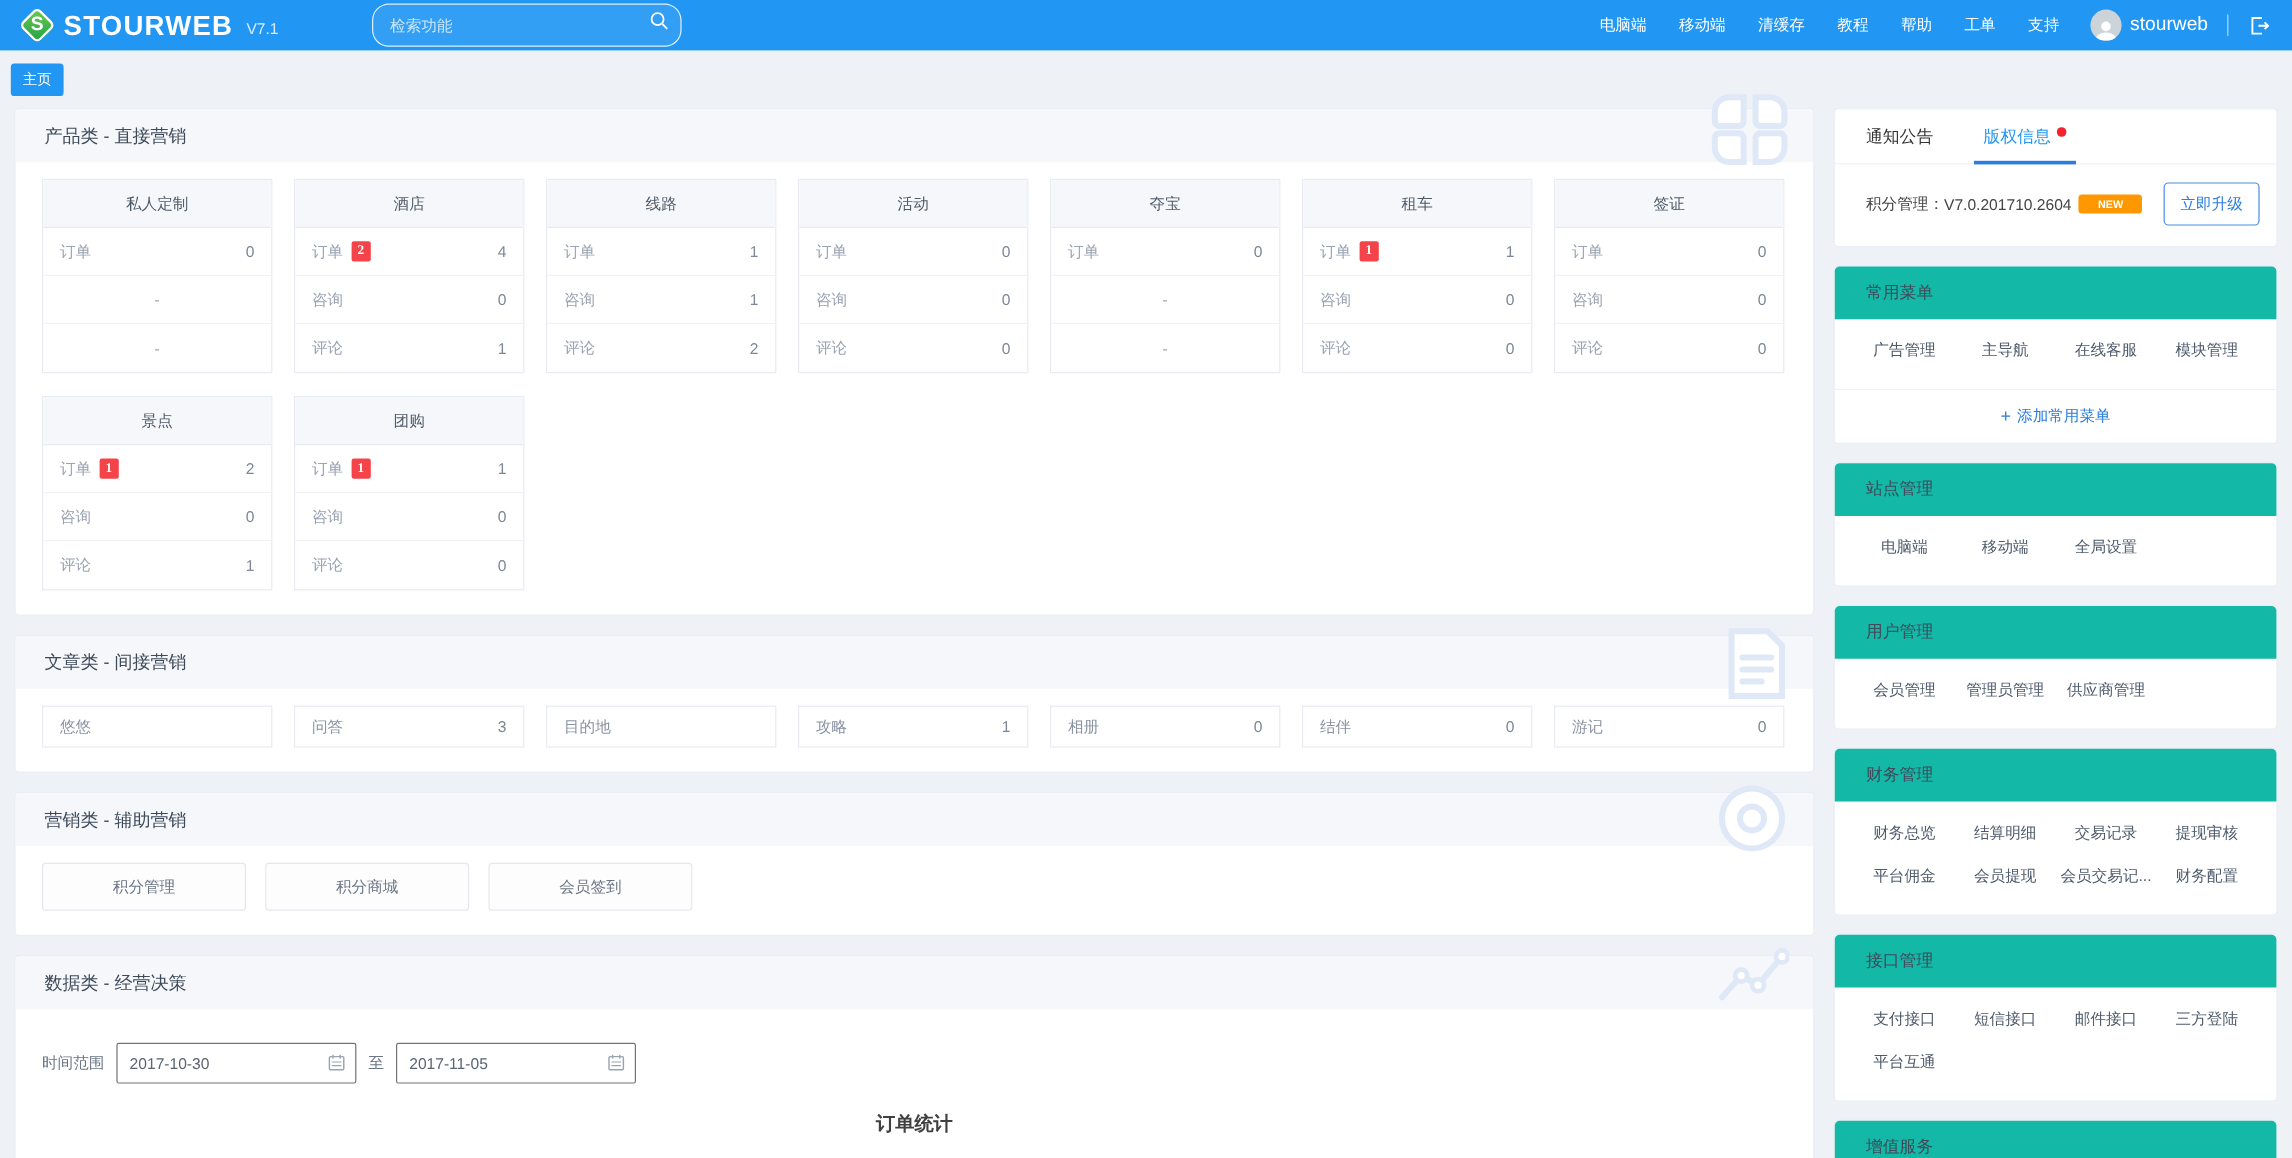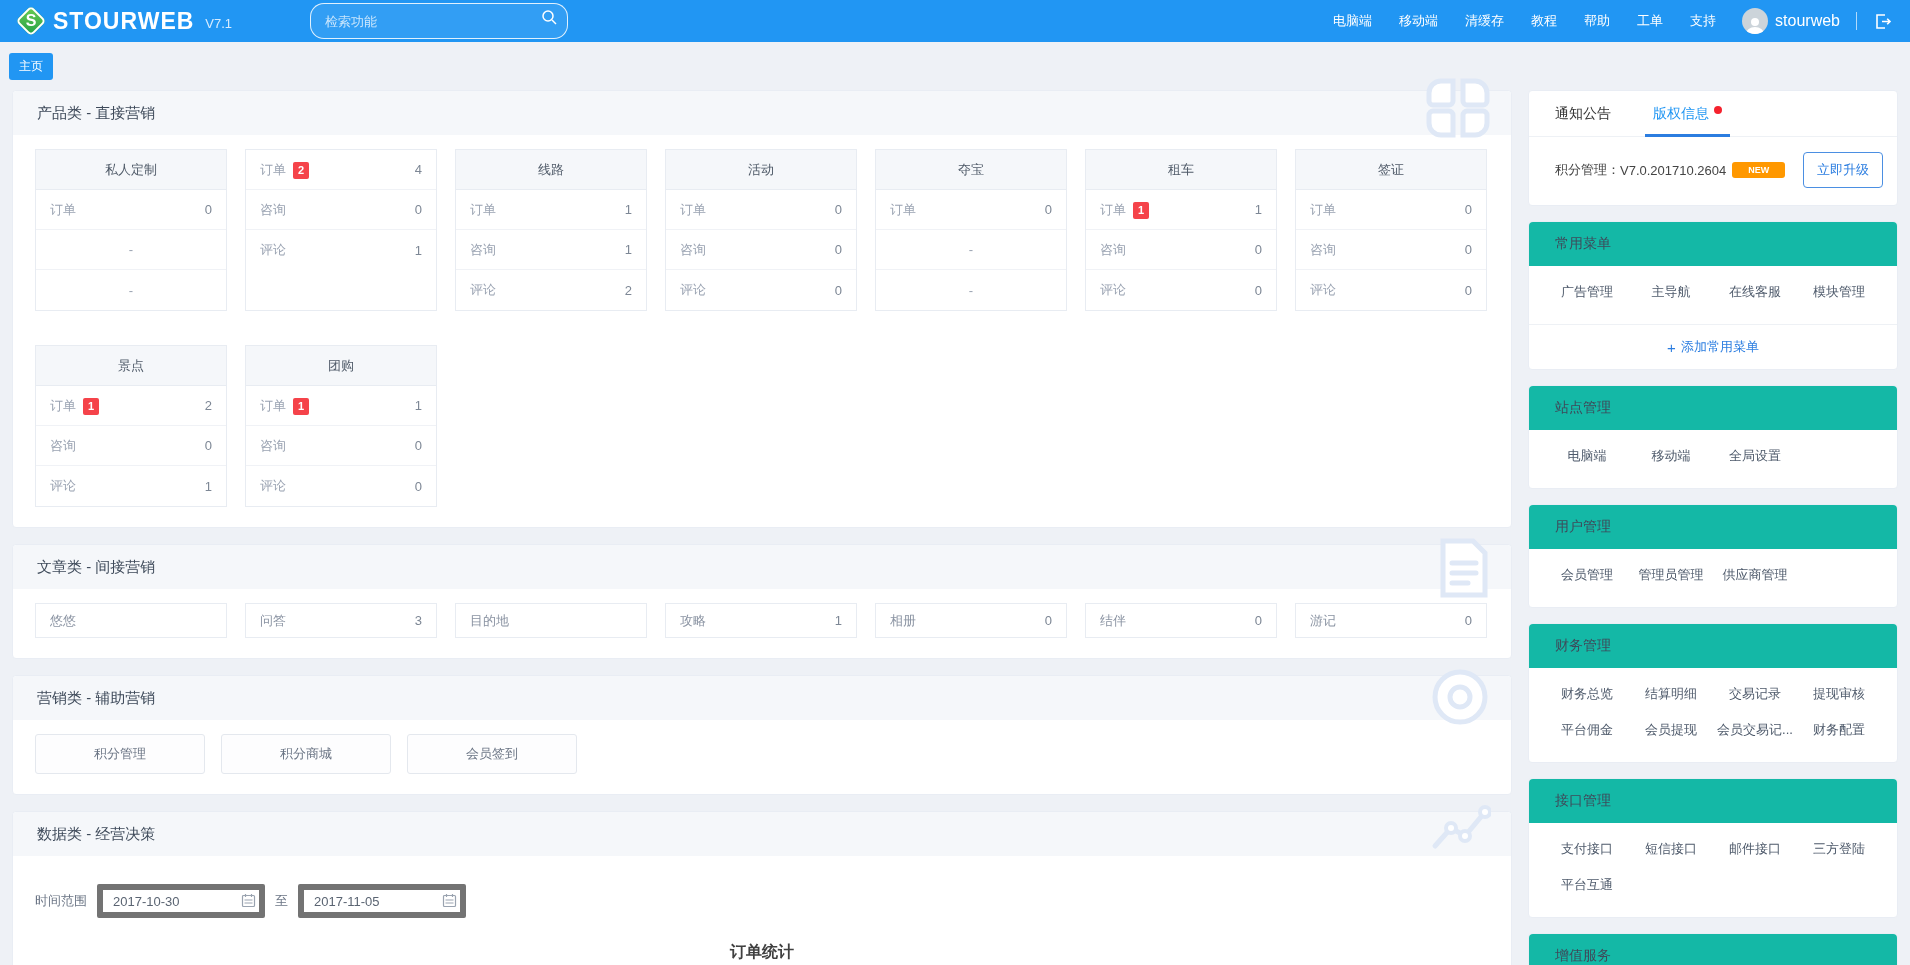--- a/index.html
+++ b/index.html
@@ -32,48 +32,48 @@
   
   .layout { display:flex; gap:16px; padding:0 12px; align-items:flex-start; }
   .main { width:1500px; display:flex; flex-direction:column; gap:16px; }
   .panel { background:#fff; border:1px solid #e9edf4; border-radius:4px; position:relative; }
   .panel-header { height:44px; background:#f5f7fa; border-radius:4px 4px 0 0; display:flex; align-items:center;
                   padding:0 24px; font-size:15px; color:#3e4a5a; }
   .panel-body { padding:14px 22px 20px; }
   .watermark { position:absolute; right:20px; top:-14px; pointer-events:none; }
 
   
-  .cards-grid { display:flex; flex-wrap:wrap; gap:34px 18px; }
+  .cards-grid { display:flex; flex-wrap:wrap; gap:19px 18px; }
   .pcard { width:192px; border:1px solid #e8ecf2; background:#fff; }
   .pcard-title { height:40px; background:#f5f7fa; border-bottom:1px solid #e8ecf2; display:flex; align-items:center;
                  justify-content:center; font-size:13px; color:#4f5a68; cursor:pointer; }
   .pcard-row { height:40px; display:flex; align-items:center; justify-content:space-between; padding:0 14px;
                font-size:13px; color:#9aa3b2; border-bottom:1px solid #f0f2f6; cursor:pointer; }
   .pcard-row:last-child { border-bottom:none; }
   .pcard-row .rv { color:#7d8795; }
   .pcard-row.dash { justify-content:center; color:#9aa3b2; }
-  .rl { display:flex; align-items:flex-end; }
+  .rl { display:flex; align-items:flex-start;font-family:Liberation Serif, serif; }
   .badge { background:#f5434a; color:#fff; font-size:11px; font-weight:bold; line-height:1;
            padding:3px 5px; border-radius:2px; margin-left:7px; }
 
   
   .article-grid { display:flex; gap:18px; }
   .abox { width:192px; height:35px; border:1px solid #e8ecf2; display:flex; align-items:center;
           justify-content:space-between; padding:0 14px; font-size:13px; color:#8a93a2; cursor:pointer; }
   .abox .rv { color:#7d8795; }
 
   
   .btn-row { display:flex; gap:16px; }
   .mbtn { width:170px; height:40px; border:1px solid #e4e8ee; border-radius:3px; background:#fdfdfe;
           display:flex; align-items:center; justify-content:center; font-size:13px; color:#6b7585; cursor:pointer; }
 
   
   .date-row { display:flex; align-items:center; gap:10px; font-size:13px; color:#6b7585; margin:14px 0 4px; }
   .date-box { position:relative; }
-  .date-box input { width:168px; height:34px; border:6px solid #737373; border-radius:2px; font-size:13px;
+  .date-box input { width:200px; height:34px; border:1px solid #737373; border-radius:2px; font-size:13px;
                     color:#5a6472; padding:0 32px 0 10px; outline:none; background:#fff; }
   .date-box svg { position:absolute; right:9px; top:9px; }
   .chart-title { text-align:center; font-size:16px; font-weight:bold; color:#404040; margin-top:24px; }
 
   
   .sidebar { width:370px; display:flex; flex-direction:column; gap:15px; }
   .scard { background:#fff; border:1px solid #e9edf4; border-radius:4px; }
   .stabs { display:flex; gap:42px; padding:0 26px; border-bottom:1px solid #eef1f5; }
   .stab { position:relative; padding:14px 0 13px; font-size:14px; color:#333; cursor:pointer; display:flex; align-items:center; gap:5px; }
   .stab.active { color:#2196f3; }
@@ -167,20 +167,21 @@
             </div>
             <div class="pcard-row dash">
                 <span>-</span>
               </div>
             <div class="pcard-row dash">
                 <span>-</span>
               </div>
           </div>
 
           <div class="pcard">
+            <div class="pcard-title">酒店</div>
             <div class="pcard-row">
               <span class="rl">
                   <span>订单</span>
                   <span class="badge">2</span>
                 </span>
               <span class="rv">4</span>
             </div>
             <div class="pcard-row">
               <span class="rl">
                   <span>咨询</span>

